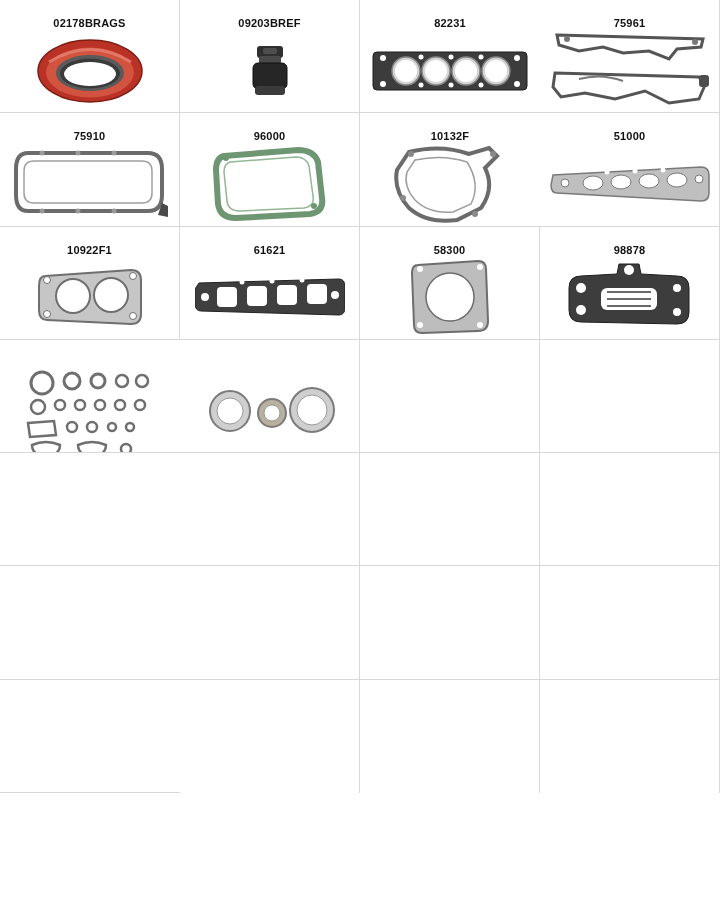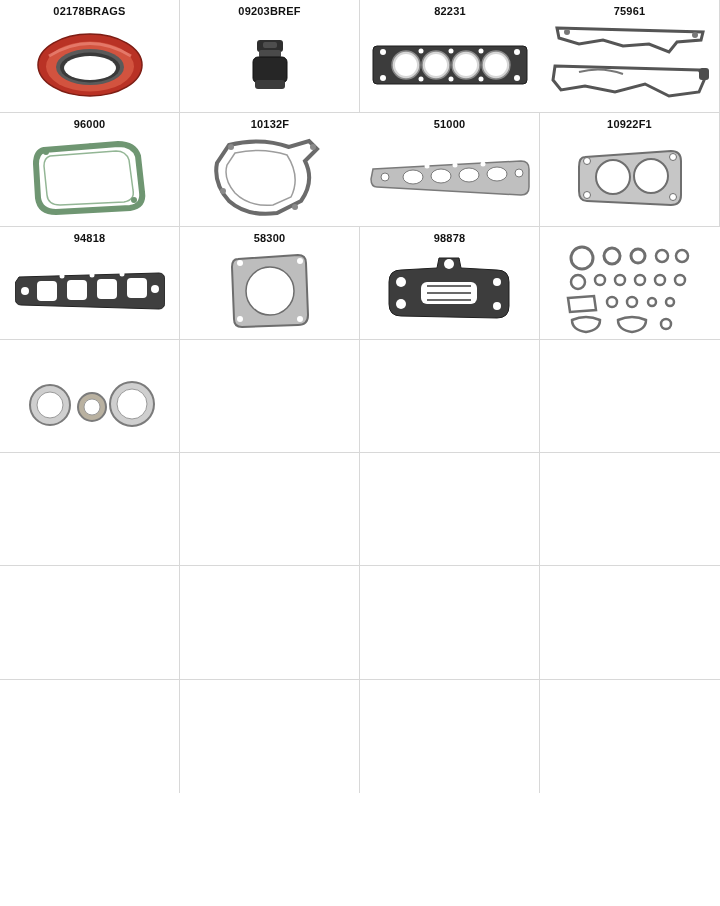--- a/index.html
+++ b/index.html
@@ -31,21 +31,21 @@
     align-items: center;
     justify-content: flex-start;
     overflow: hidden;
   }
   .cell.col-last { border-right: none; }
   .cell.row-last { border-bottom: none; }
   .cell-label {
     font-size: 11px;
     font-weight: bold;
     color: #111;
-    margin-top: 5px;
+    margin-top: 17px;
     letter-spacing: 0.2px;
     line-height: 12px;
     text-align: center;
     min-height: 12px;
   }
   .art {
     flex: 1 1 auto;
     width: 100%;
     display: flex;
     align-items: center;
@@ -122,20 +122,36 @@
         <path d="M8 6 L154 10 L152 18 L128 20 L120 30 L100 22 L74 24 L54 18 L30 22 L10 16 Z" fill="none" stroke="#555" stroke-width="3"></path>
         <path d="M6 44 L150 48 L156 56 L150 70 L120 74 L96 62 L66 70 L36 64 L12 68 L4 58 Z" fill="none" stroke="#555" stroke-width="3"></path>
         <circle cx="18" cy="10" r="3" fill="#777"></circle>
         <circle cx="146" cy="13" r="3" fill="#777"></circle>
         <rect x="150" y="46" width="10" height="12" rx="3" fill="#4d4d4d"></rect>
         <path d="M30 50 q 22 -6 44 2" fill="none" stroke="#777" stroke-width="2"></path>
       </svg>
     </div>
   </div>
 
+  <div class="cell">
+    <div class="cell-label">75910</div>
+    <div class="art">
+      <svg width="156" height="78" viewBox="0 0 156 78">
+        <path d="M16 8 L136 8 Q150 8 150 24 L150 50 Q150 66 136 66 L16 66 Q4 66 4 50 L4 24 Q4 8 16 8 Z" fill="none" stroke="#6b6b6b" stroke-width="4"></path>
+        <path d="M22 16 L130 16 Q140 16 140 26 L140 48 Q140 58 130 58 L22 58 Q12 58 12 48 L12 26 Q12 16 22 16 Z" fill="none" stroke="#a0a0a0" stroke-width="1.5"></path>
+        <path d="M150 58 L158 62 L156 72 L146 70" fill="#4a4a4a"></path>
+        <circle cx="30" cy="8" r="2.5" fill="#999"></circle>
+        <circle cx="66" cy="8" r="2.5" fill="#999"></circle>
+        <circle cx="102" cy="8" r="2.5" fill="#999"></circle>
+        <circle cx="30" cy="66" r="2.5" fill="#999"></circle>
+        <circle cx="66" cy="66" r="2.5" fill="#999"></circle>
+        <circle cx="102" cy="66" r="2.5" fill="#999"></circle>
+      </svg>
+    </div>
+  </div>
 
   <div class="cell">
     <div class="cell-label">96000</div>
     <div class="art">
       <svg width="120" height="80" viewBox="0 0 120 80">
         <path d="M14 12 L88 6 Q104 6 108 18 L112 54 Q114 68 100 70 L26 74 Q10 74 8 60 L6 26 Q6 14 14 12 Z" fill="none" stroke="#6f9672" stroke-width="6"></path>
         <path d="M20 18 L86 13 Q96 13 99 22 L103 52 Q105 62 94 64 L30 67 Q18 67 17 57 L14 28 Q14 20 20 18 Z" fill="none" stroke="#93b695" stroke-width="1.5"></path>
         <circle cx="16" cy="14" r="3" fill="#6f9672"></circle>
         <circle cx="104" cy="62" r="3" fill="#6f9672"></circle>
         <circle cx="60" cy="8" r="2.5" fill="#6f9672"></circle>
@@ -184,21 +200,21 @@
         <circle cx="76" cy="33" r="17" fill="#ffffff" stroke="#6f6f6f" stroke-width="2"></circle>
         <circle cx="12" cy="18" r="3.5" fill="#ffffff" stroke="#6f6f6f" stroke-width="1"></circle>
         <circle cx="98" cy="14" r="3.5" fill="#ffffff" stroke="#6f6f6f" stroke-width="1"></circle>
         <circle cx="12" cy="52" r="3.5" fill="#ffffff" stroke="#6f6f6f" stroke-width="1"></circle>
         <circle cx="98" cy="54" r="3.5" fill="#ffffff" stroke="#6f6f6f" stroke-width="1"></circle>
       </svg>
     </div>
   </div>
 
   <div class="cell">
-    <div class="cell-label">94818</div>
+    <div class="cell-label">61621</div>
     <div class="art">
       <svg width="150" height="56" viewBox="0 0 150 56">
         <path d="M4 14 L144 10 Q150 10 150 18 L150 38 Q150 46 144 46 L6 42 Q0 42 0 34 L0 20 Z" fill="#3f3f3f" stroke="#222" stroke-width="1"></path>
         <rect x="22" y="18" width="20" height="20" rx="4" fill="#ffffff"></rect>
         <rect x="52" y="17" width="20" height="20" rx="4" fill="#ffffff"></rect>
         <rect x="82" y="16" width="20" height="20" rx="4" fill="#ffffff"></rect>
         <rect x="112" y="15" width="20" height="20" rx="4" fill="#ffffff"></rect>
         <circle cx="10" cy="28" r="4" fill="#ffffff"></circle>
         <circle cx="140" cy="26" r="4" fill="#ffffff"></circle>
         <circle cx="47" cy="13" r="2.5" fill="#ffffff"></circle>

